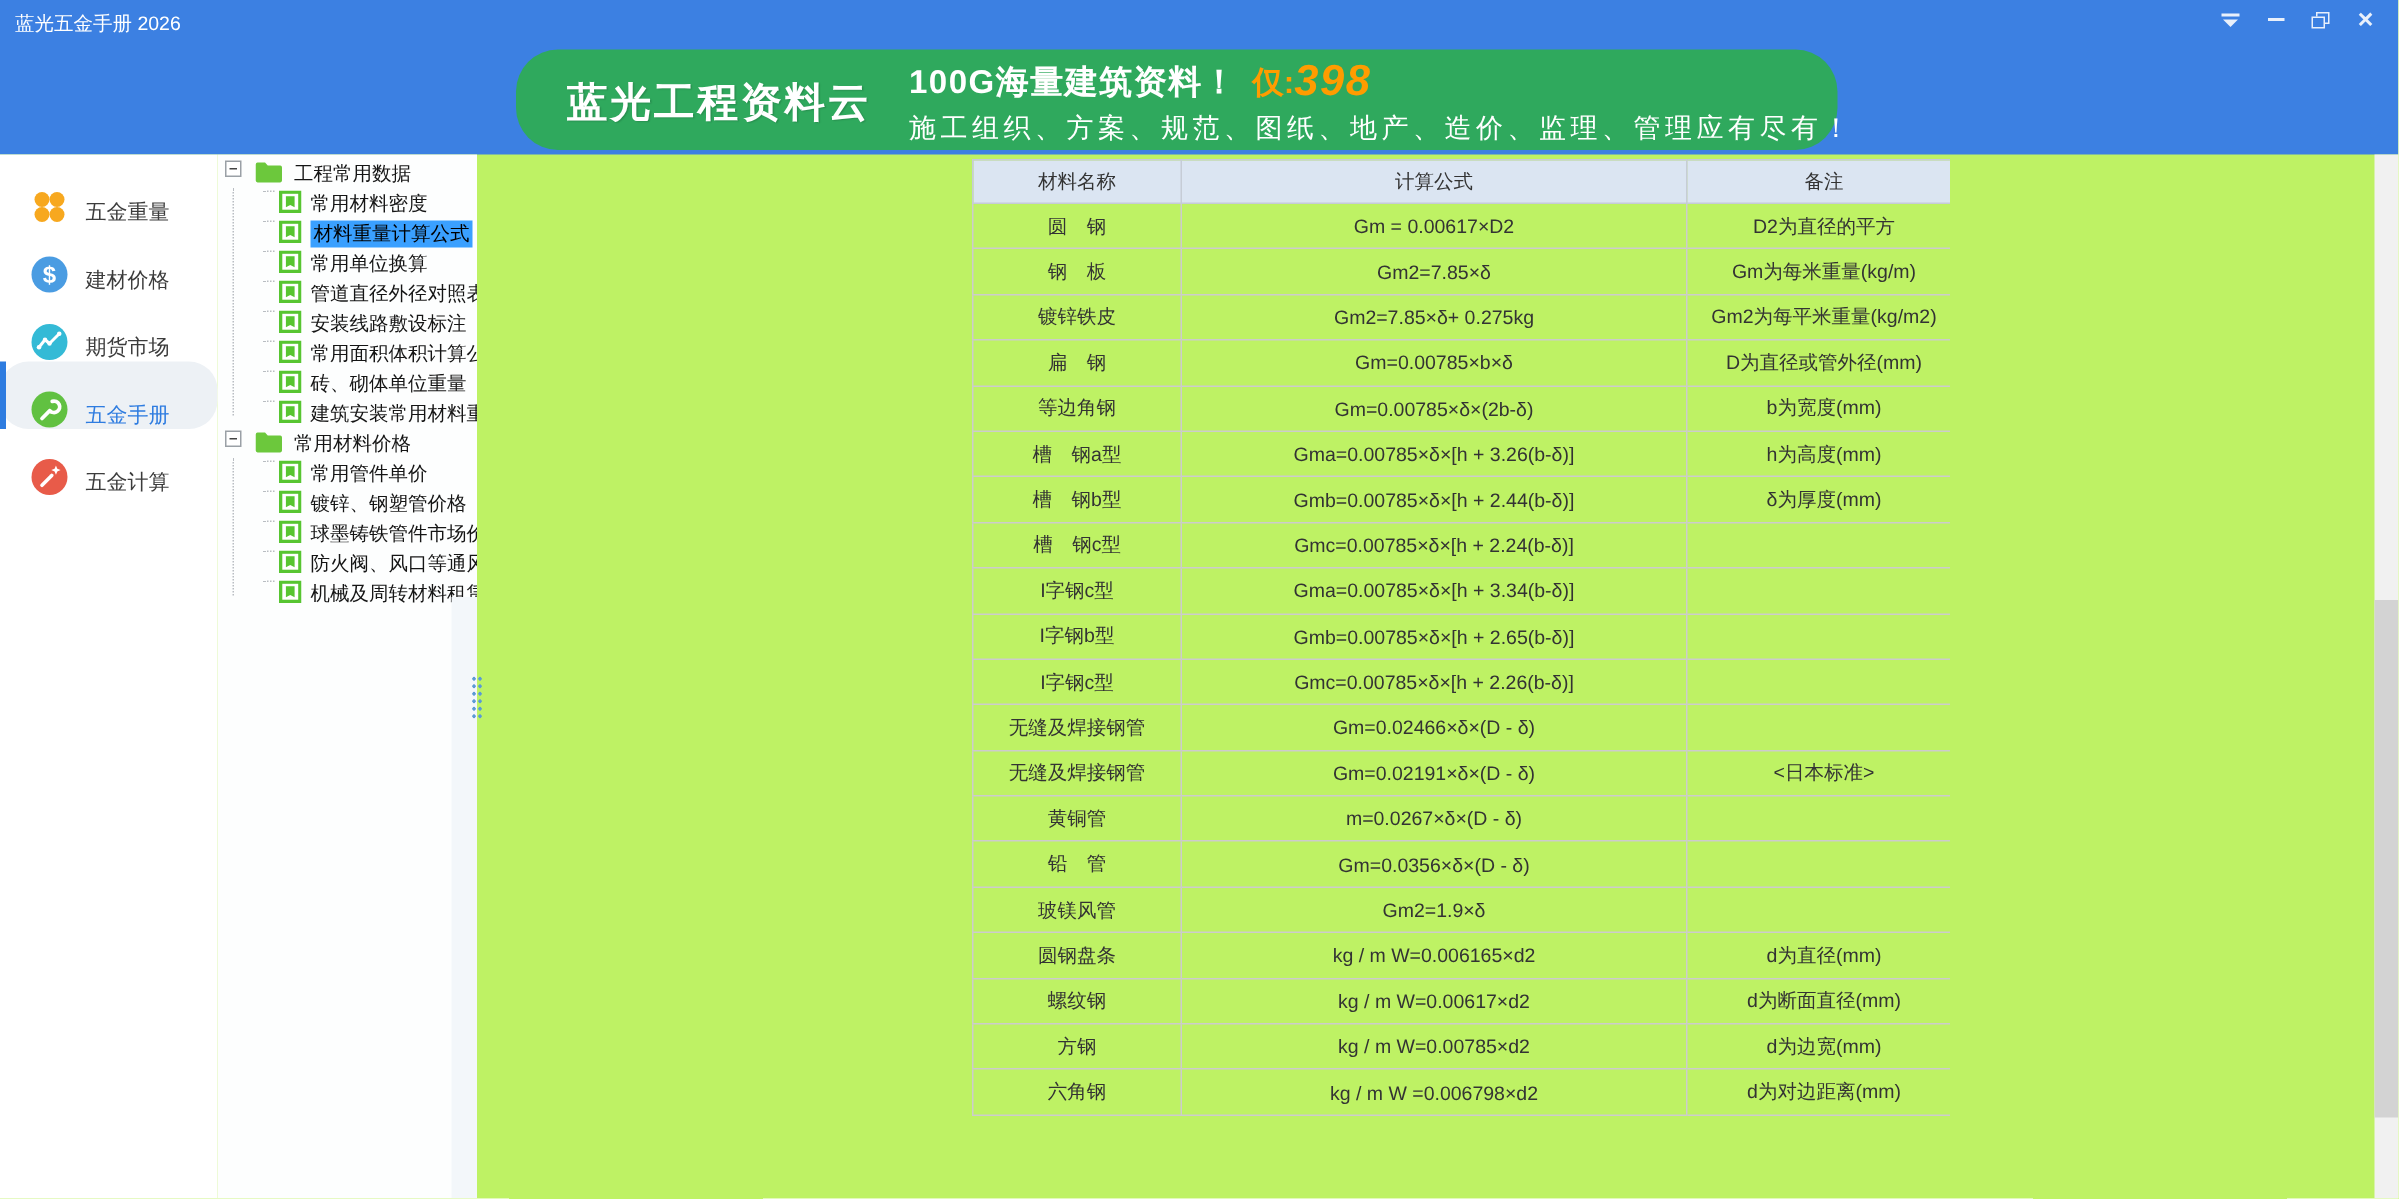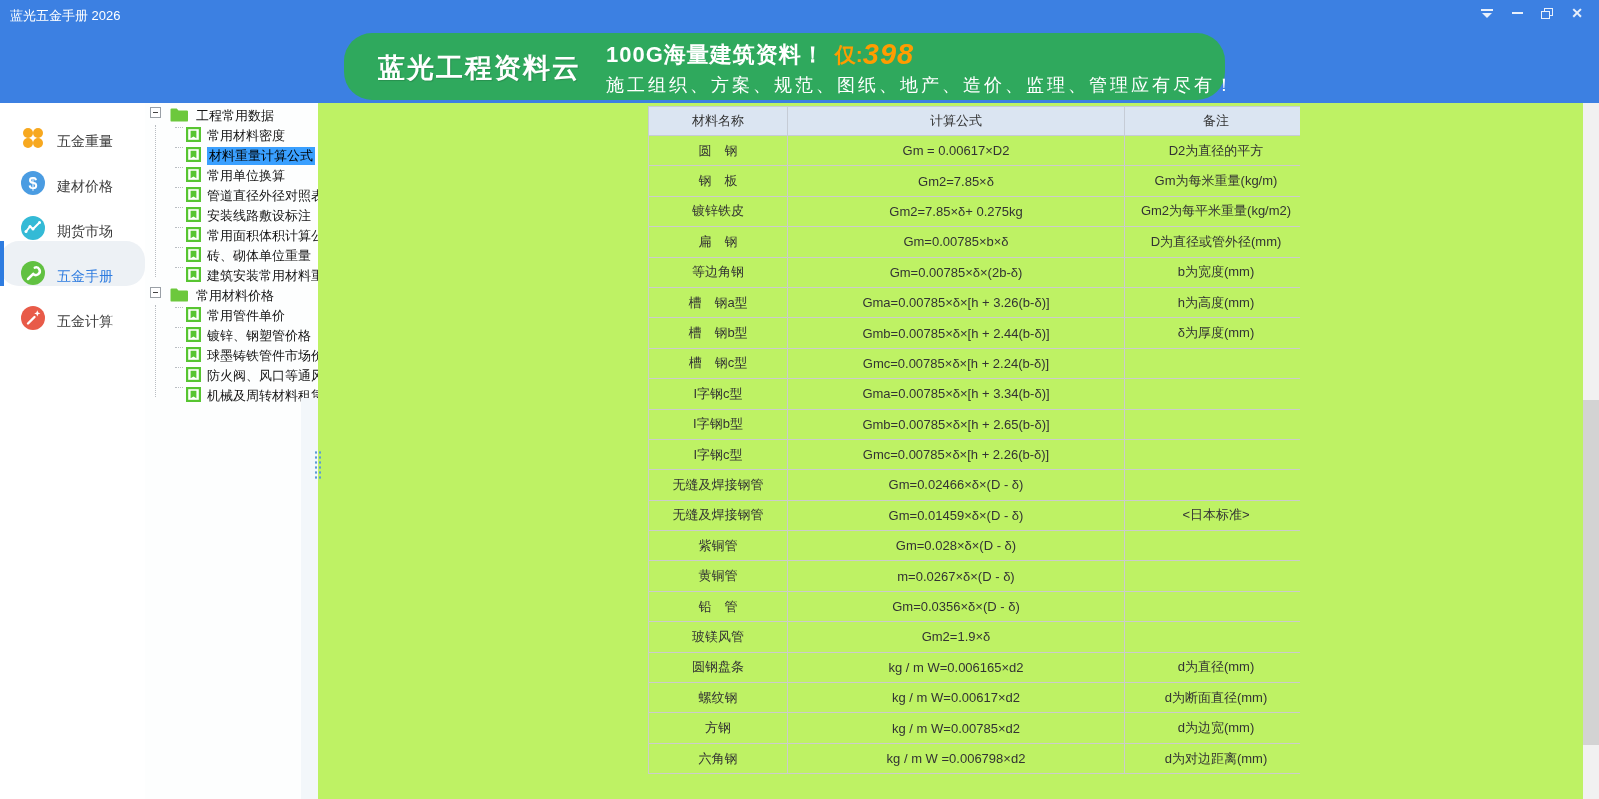--- a/index.html
+++ b/index.html
@@ -344,27 +344,22 @@
             <td>Gmc=0.00785×δ×[h + 2.26(b-δ)]</td>
             <td></td>
           </tr>
           <tr>
             <td>无缝及焊接钢管</td>
             <td>Gm=0.02466×δ×(D - δ)</td>
             <td></td>
           </tr>
           <tr>
             <td>无缝及焊接钢管</td>
-            <td>Gm=0.01459×δ×(D - δ)</td>
+            <td>Gm=0.02191×δ×(D - δ)</td>
             <td>&lt;日本标准&gt;</td>
-          </tr>
-          <tr>
-            <td>紫铜管</td>
-            <td>Gm=0.028×δ×(D - δ)</td>
-            <td></td>
           </tr>
           <tr>
             <td>黄铜管</td>
             <td>m=0.0267×δ×(D - δ)</td>
             <td></td>
           </tr>
           <tr>
             <td>铅　管</td>
             <td>Gm=0.0356×δ×(D - δ)</td>
             <td></td>

